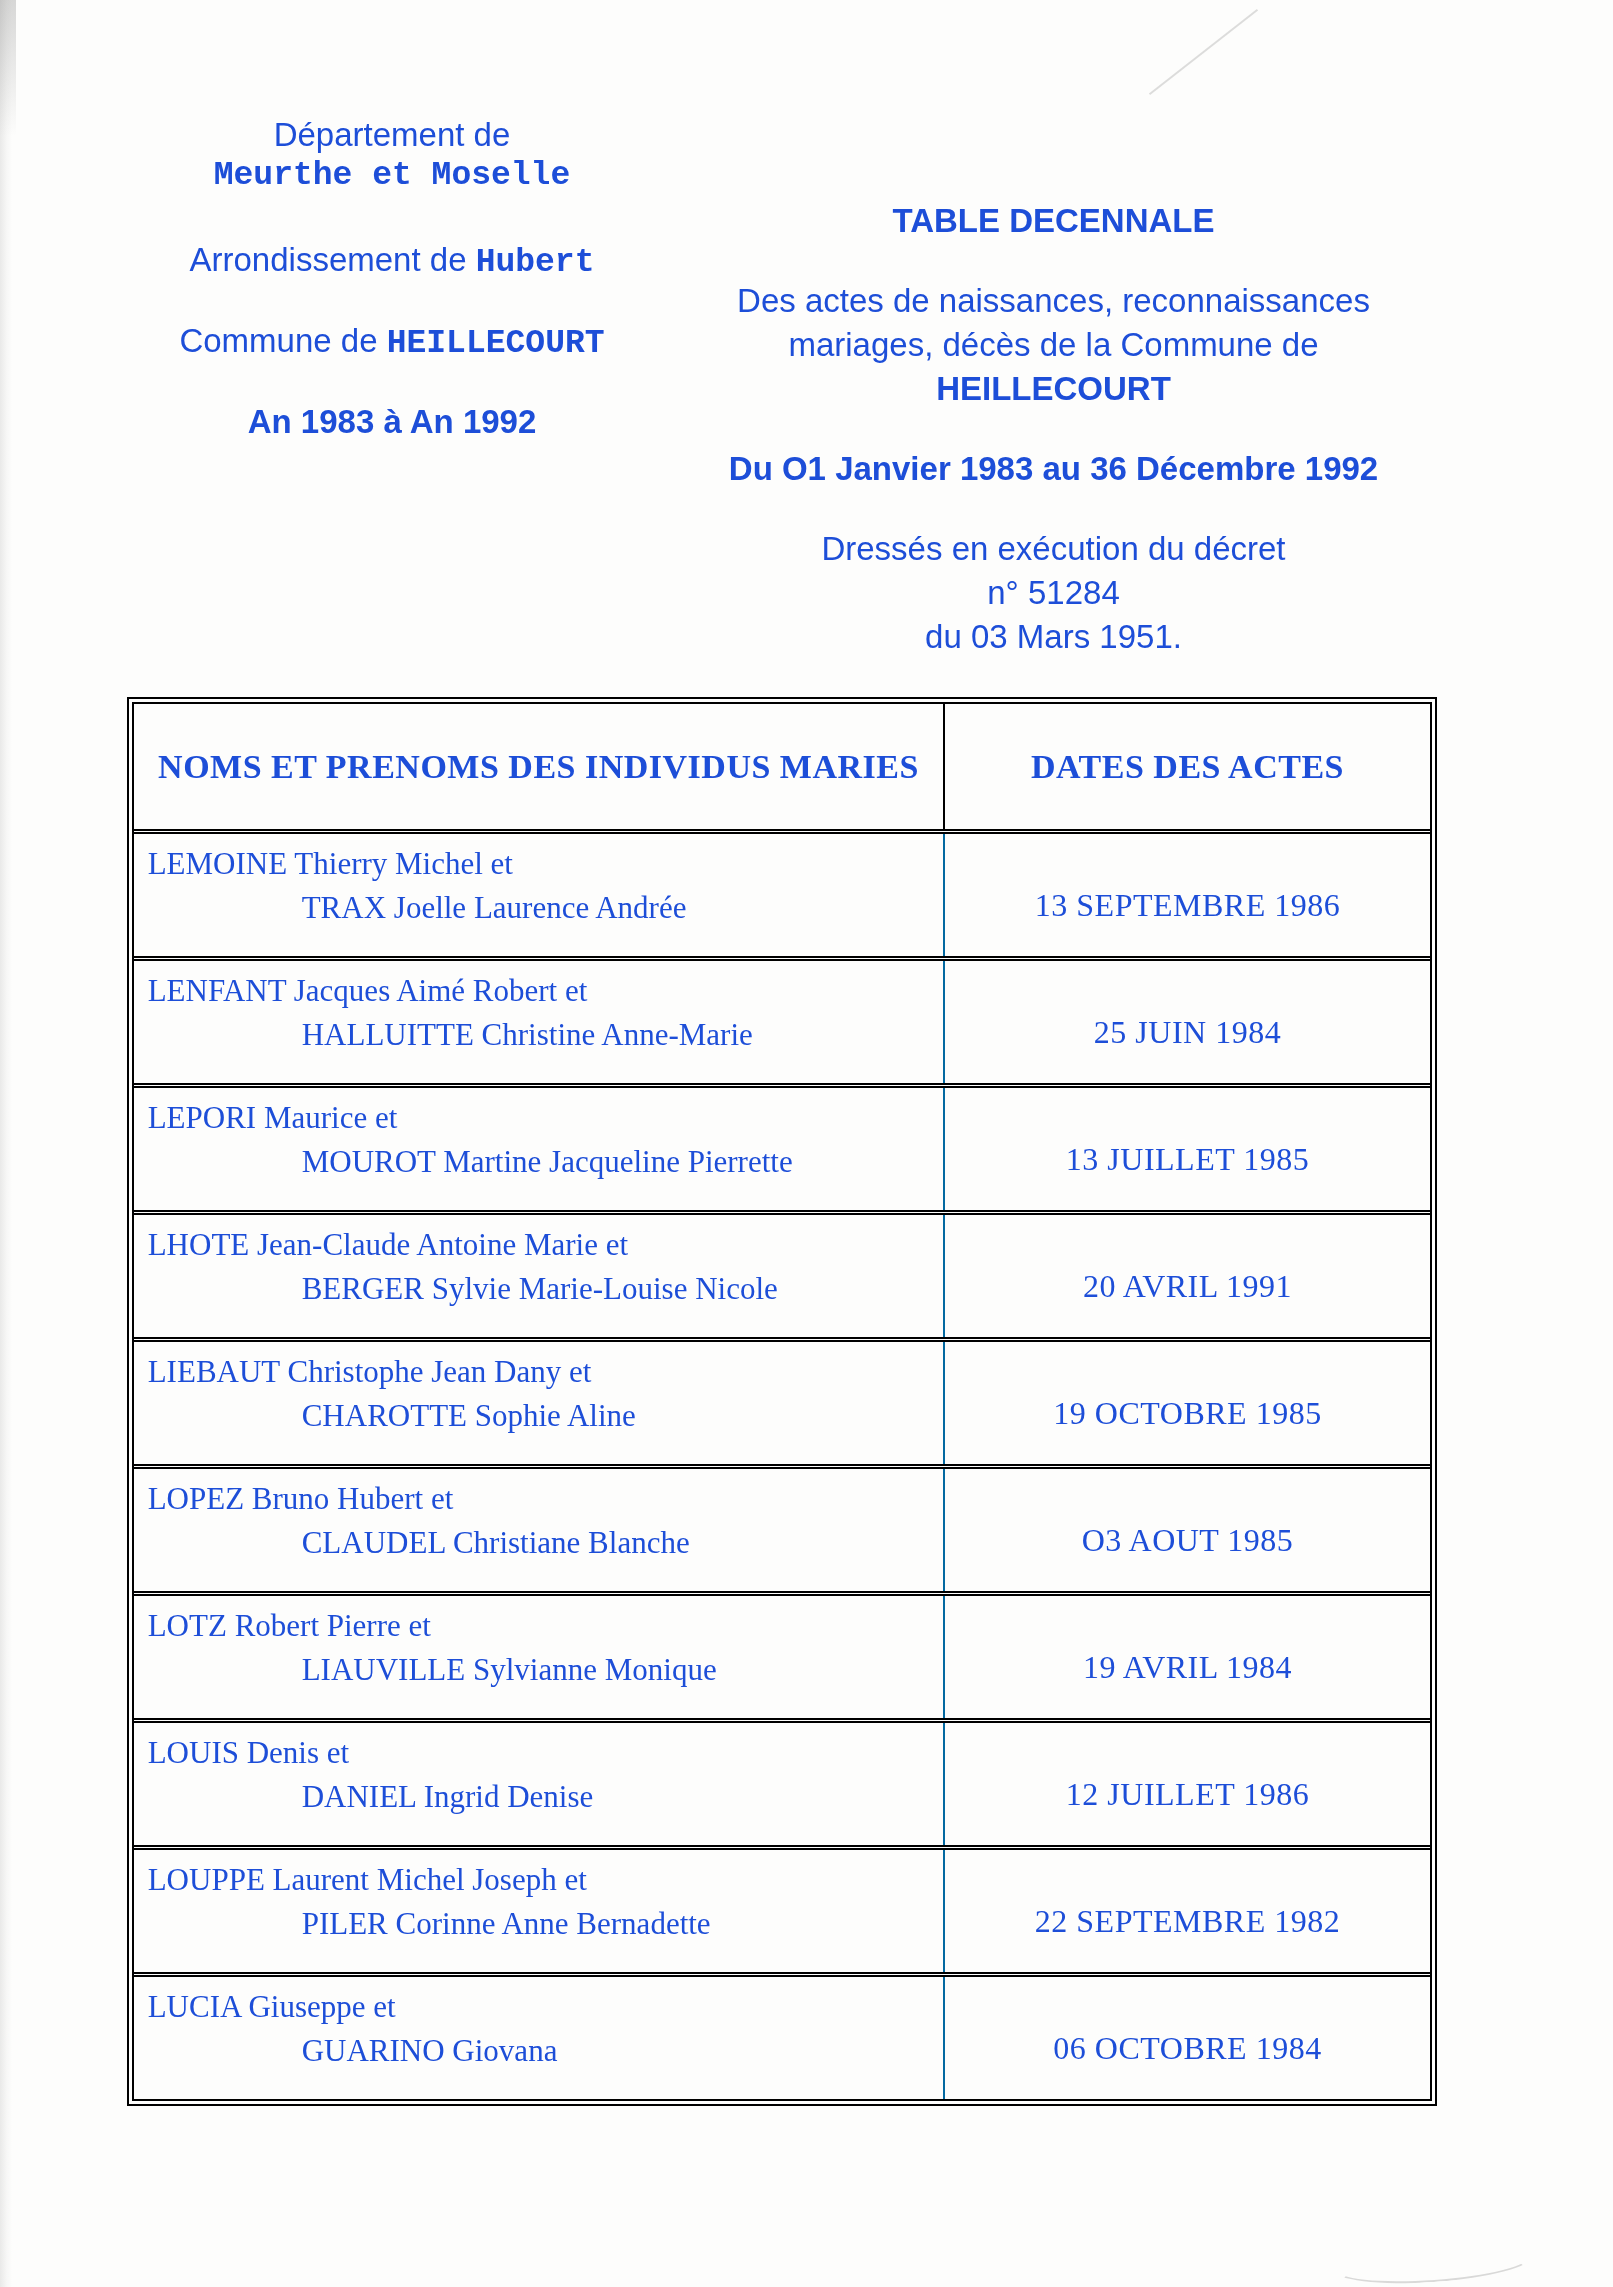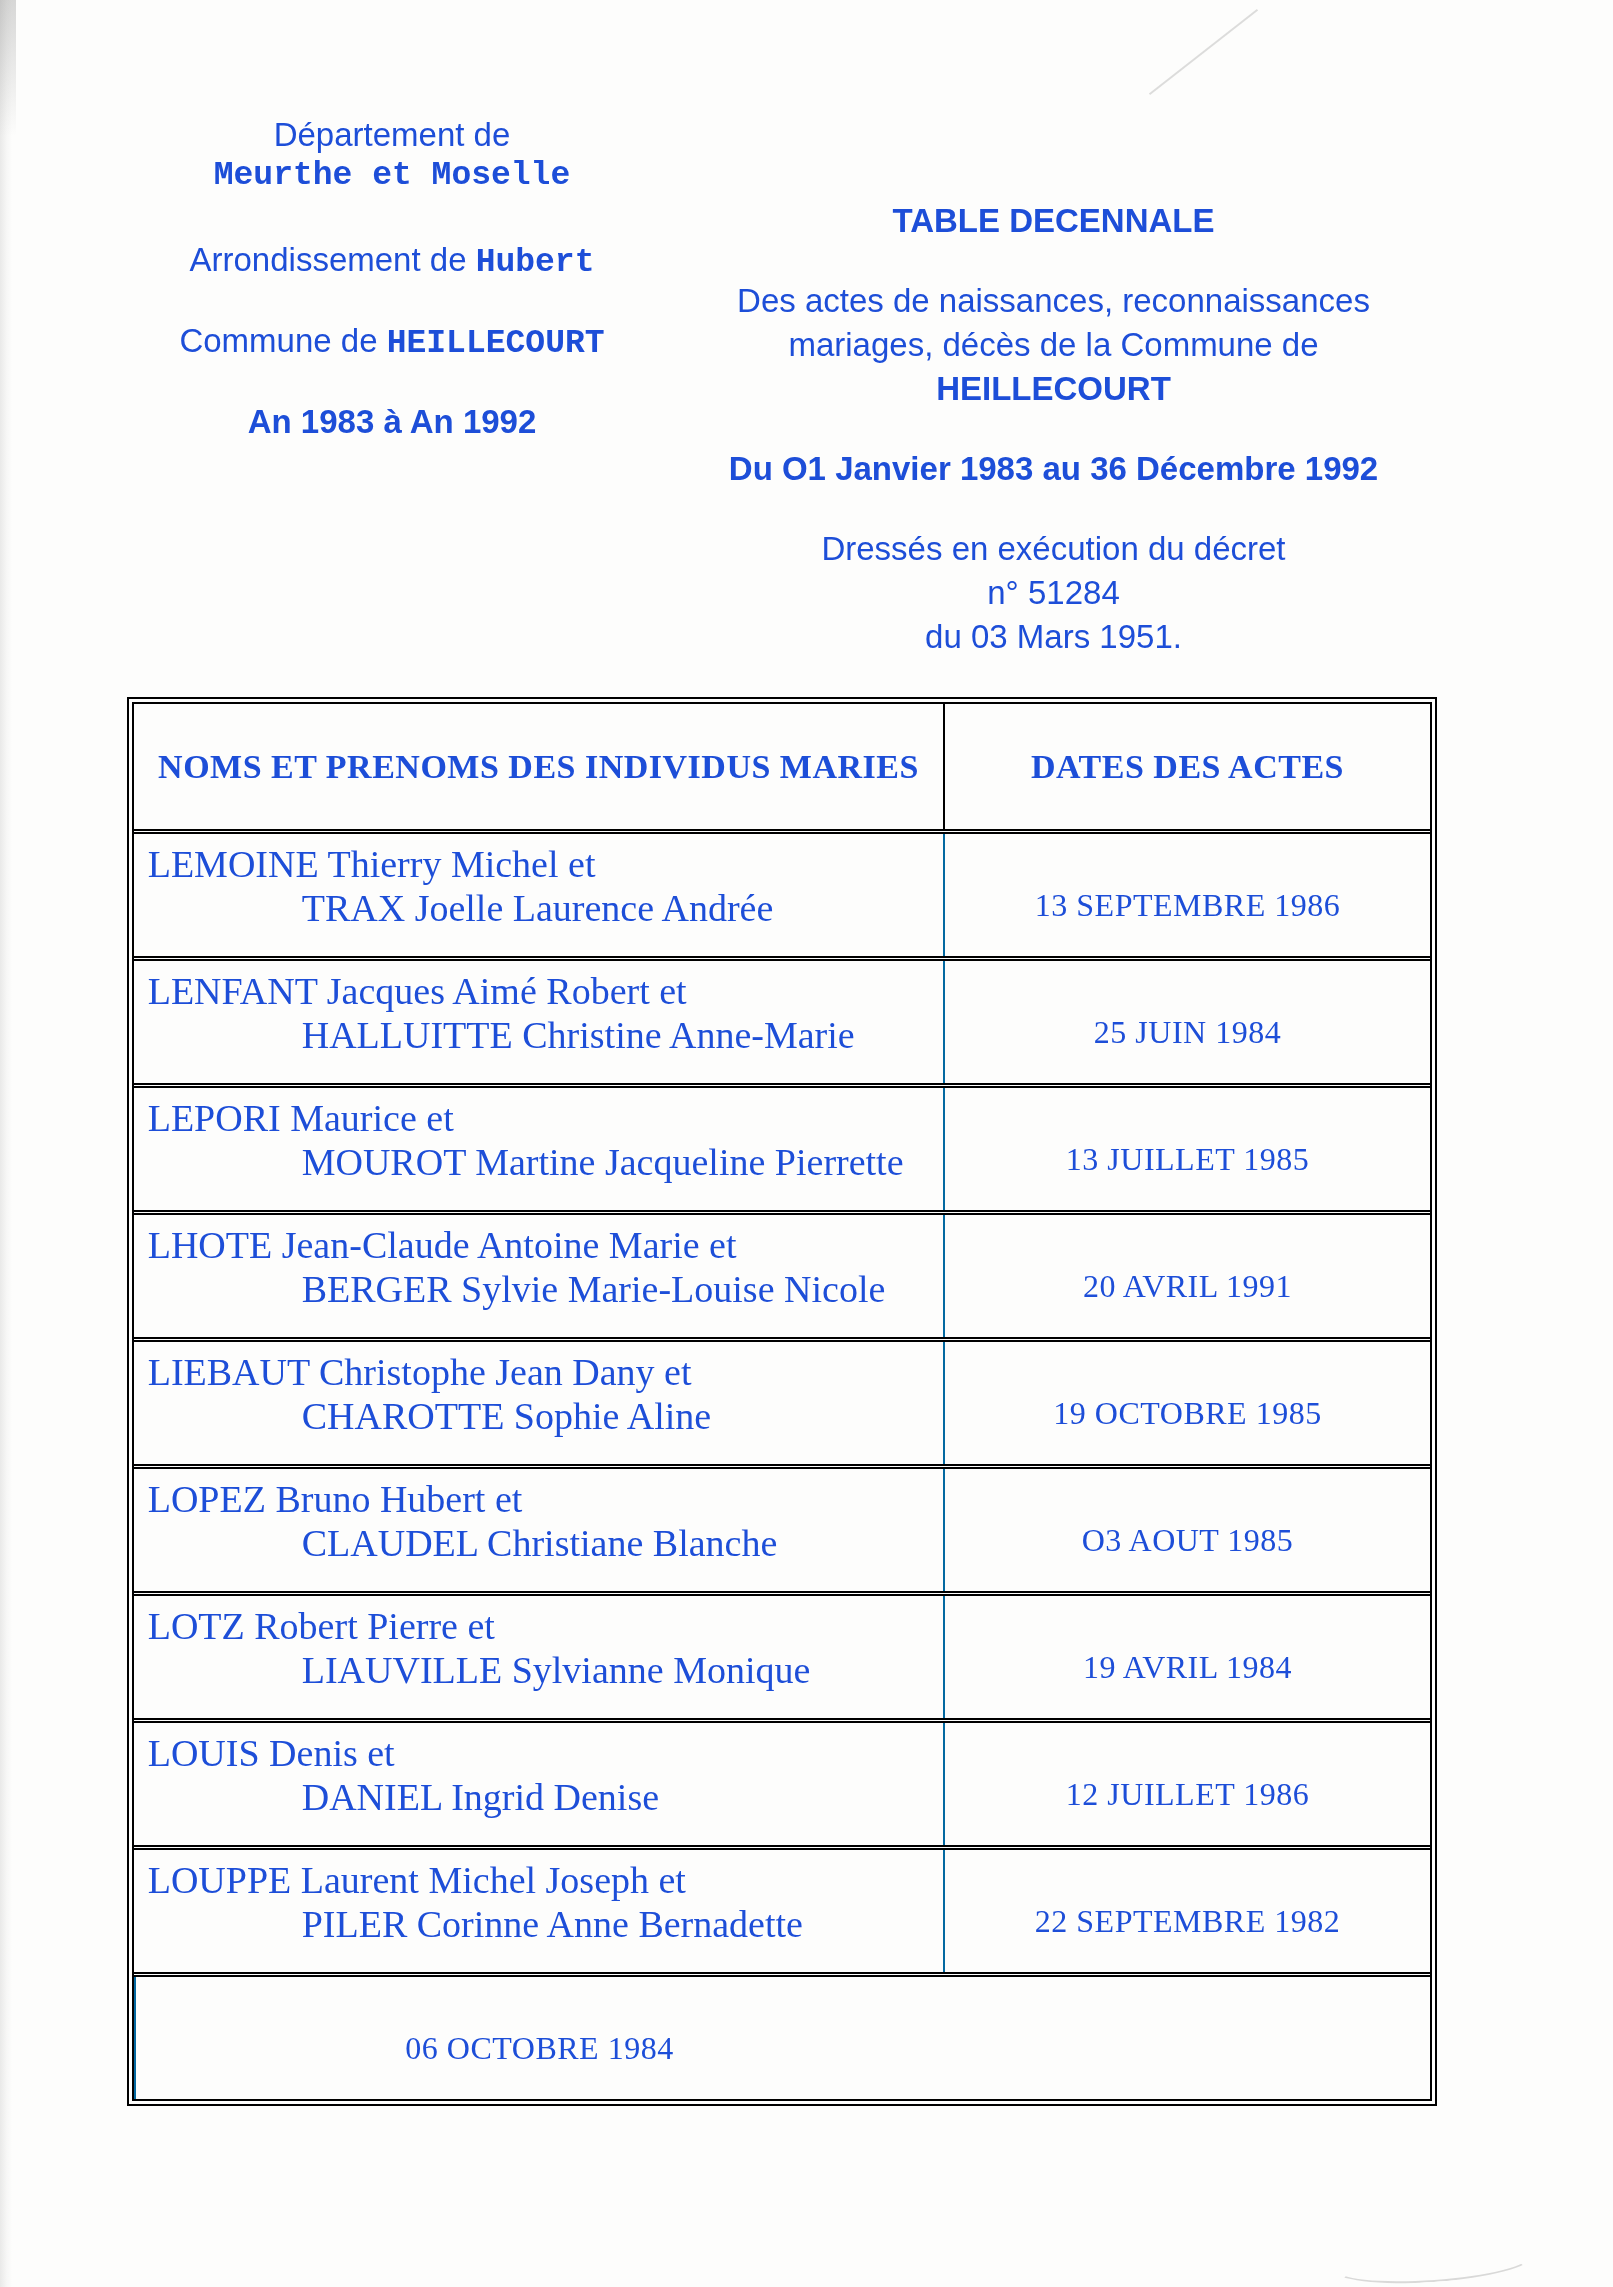--- a/index.html
+++ b/index.html
@@ -103,21 +103,21 @@
   .trow {
     display: grid;
     grid-template-columns: 809px 1fr;
     height: 122px;
     border-bottom: 5.9px double #000;
   }
   .trow:last-child { border-bottom: none; }
 
   .names-cell {
     padding: 7.8px 0 0 13.7px;
-    font-size: 38px;
+    font-size: 31px;
     line-height: 44px;
   }
   .wife-line { padding-left: 154px; }
 
   .date-cell {
     border-left: 2px solid #0369a1;
     text-align: center;
     padding-top: 53px;
     font-size: 32px;
     letter-spacing: 0.5px;
@@ -242,20 +242,24 @@
     <div class="names-cell">
       <div class="husband-line">LOUPPE Laurent Michel Joseph et</div>
       <div class="wife-line">PILER Corinne Anne Bernadette</div>
     </div>
     <div class="date-cell">
       <span>22 SEPTEMBRE 1982</span>
     </div>
   </div>
 
   <div class="trow">
+    <div class="names-cell">
+      <div class="husband-line">LUCIA Giuseppe et</div>
+      <div class="wife-line">GUARINO Giovana</div>
+    </div>
     <div class="date-cell">
       <span>06 OCTOBRE 1984</span>
     </div>
   </div>
 </div>
   </div>
 
 </div>
 
 

